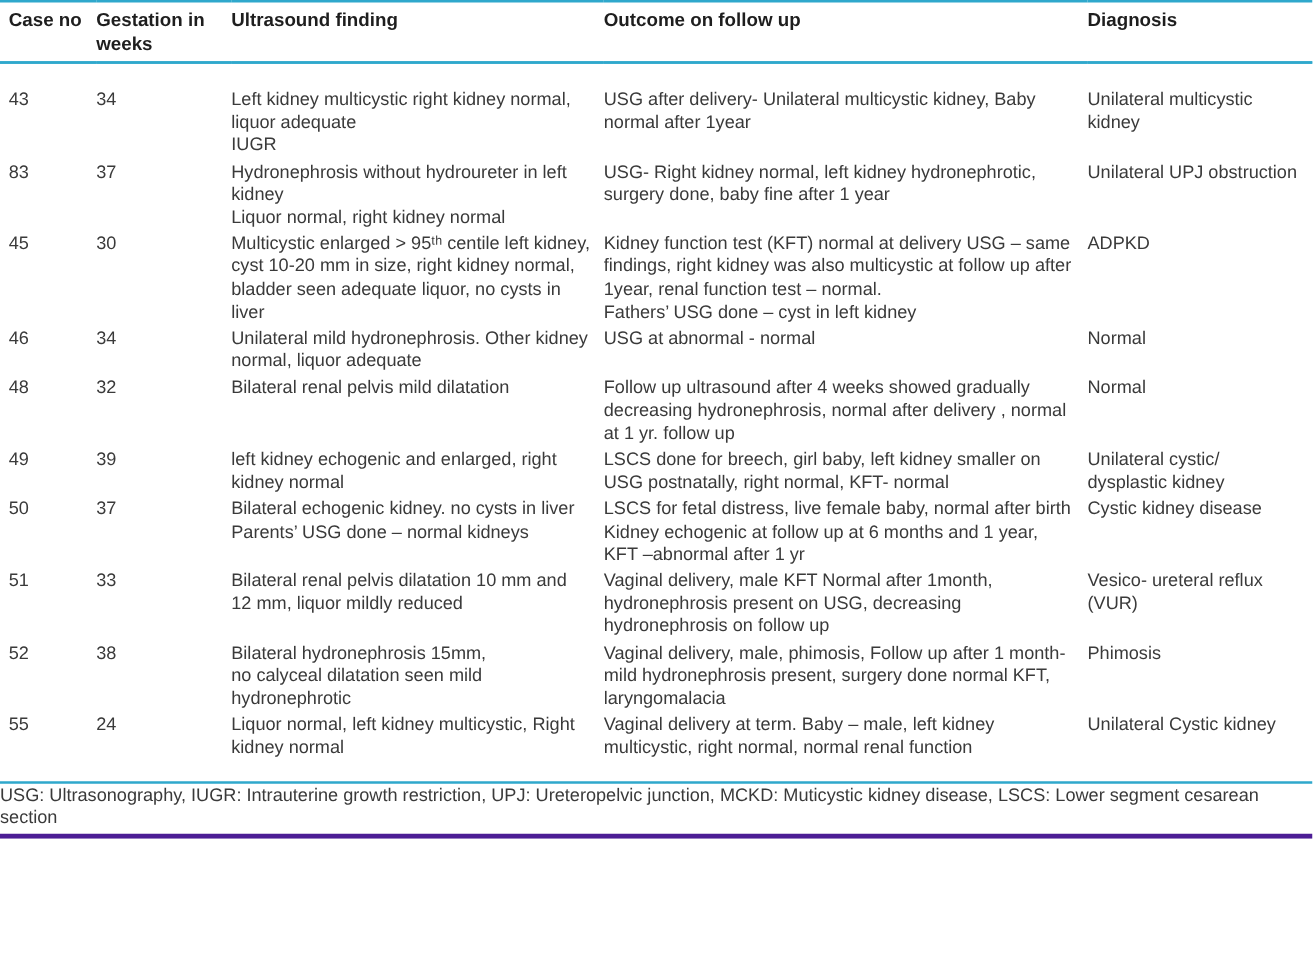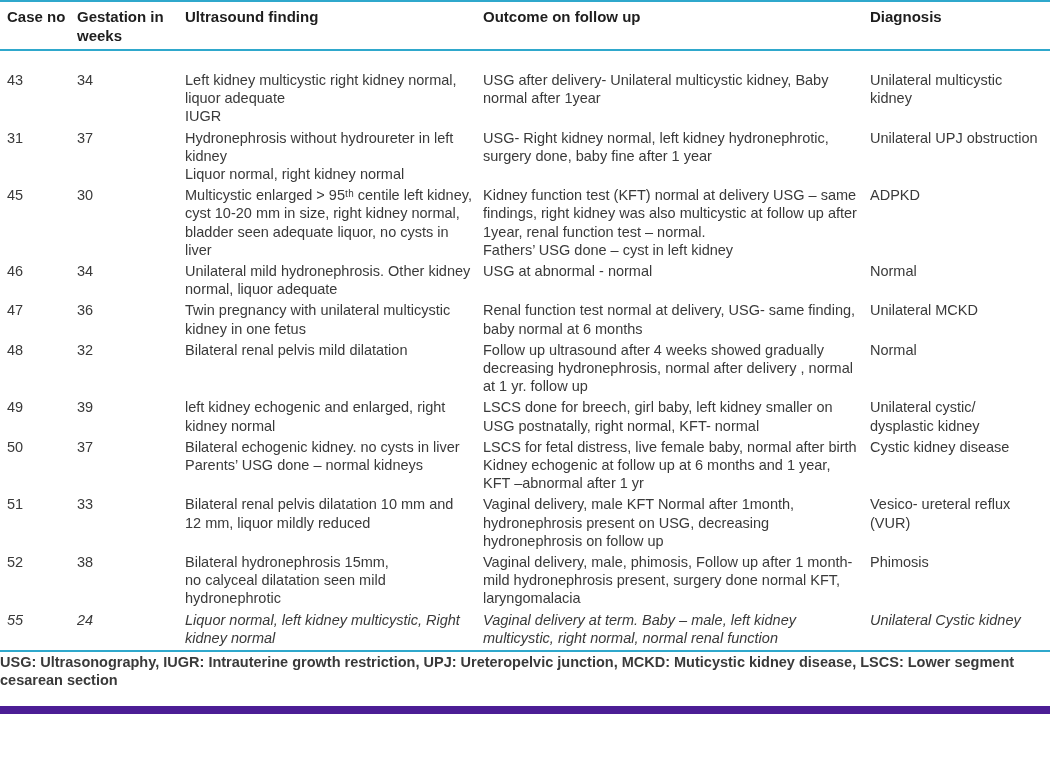--- a/index.html
+++ b/index.html
@@ -40,30 +40,29 @@
   tbody td {
     font-size: 14.5px;
     line-height: 18.2px;
     vertical-align: top;
     padding: 2px 10px 1px 0;
     white-space: pre-line;
     color: #3a3a3a;
   }
   tbody td:first-child { padding-left: 7px; }
   tbody tr:first-child td { padding-top: 20px; }
-  tbody tr:last-child td { padding-bottom: 3px; font-style: italic; }
+  tbody tr:last-child td { padding-bottom: 17px; }
 
   .footnote {
     border-top: 2px solid #2fa8cc;
-    border-bottom: 8px solid #4c1d95;
+    border-bottom: 4px solid #4c1d95;
     font-size: 14.5px;
     line-height: 17.6px;
-    padding: 2px 6px 17px 0;
+    padding: 2px 6px 3px 0;
     color: #3a3a3a;
-    font-weight: bold;
   }
 </style>
 </head>
 <body>
 
 <table class="paper-table">
   <colgroup>
     <col class="c-case">
       <col class="c-weeks">
       <col class="c-find">
@@ -82,48 +81,41 @@
   <tbody>
     <tr>
       <td>43</td>
       <td>34</td>
       <td>Left kidney multicystic right kidney normal, liquor adequate
 IUGR</td>
       <td>USG after delivery- Unilateral multicystic kidney, Baby normal after 1year</td>
       <td>Unilateral multicystic kidney</td>
     </tr>
     <tr>
-      <td>31</td>
+      <td>83</td>
       <td>37</td>
       <td>Hydronephrosis without hydroureter in left kidney
 Liquor normal, right kidney normal</td>
       <td>USG- Right kidney normal, left kidney hydronephrotic, surgery done, baby fine after 1 year</td>
       <td>Unilateral UPJ obstruction</td>
     </tr>
     <tr>
       <td>45</td>
       <td>30</td>
       <td>Multicystic enlarged &gt; 95ᵗʰ centile left kidney, cyst 10-20 mm in size, right kidney normal, bladder seen adequate liquor, no cysts in liver</td>
       <td>Kidney function test (KFT) normal at delivery USG – same findings, right kidney was also multicystic at follow up after 1year, renal function test – normal.
 Fathers’ USG done – cyst in left kidney</td>
       <td>ADPKD</td>
     </tr>
     <tr>
       <td>46</td>
       <td>34</td>
       <td>Unilateral mild hydronephrosis. Other kidney normal, liquor adequate</td>
       <td>USG at abnormal - normal</td>
       <td>Normal</td>
-    </tr>
-    <tr>
-      <td>47</td>
-      <td>36</td>
-      <td>Twin pregnancy with unilateral multicystic kidney in one fetus</td>
-      <td>Renal function test normal at delivery, USG- same finding, baby normal at 6 months</td>
-      <td>Unilateral MCKD</td>
     </tr>
     <tr>
       <td>48</td>
       <td>32</td>
       <td>Bilateral renal pelvis mild dilatation</td>
       <td>Follow up ultrasound after 4 weeks showed gradually decreasing hydronephrosis, normal after delivery , normal at 1 yr. follow up</td>
       <td>Normal</td>
     </tr>
     <tr>
       <td>49</td>

